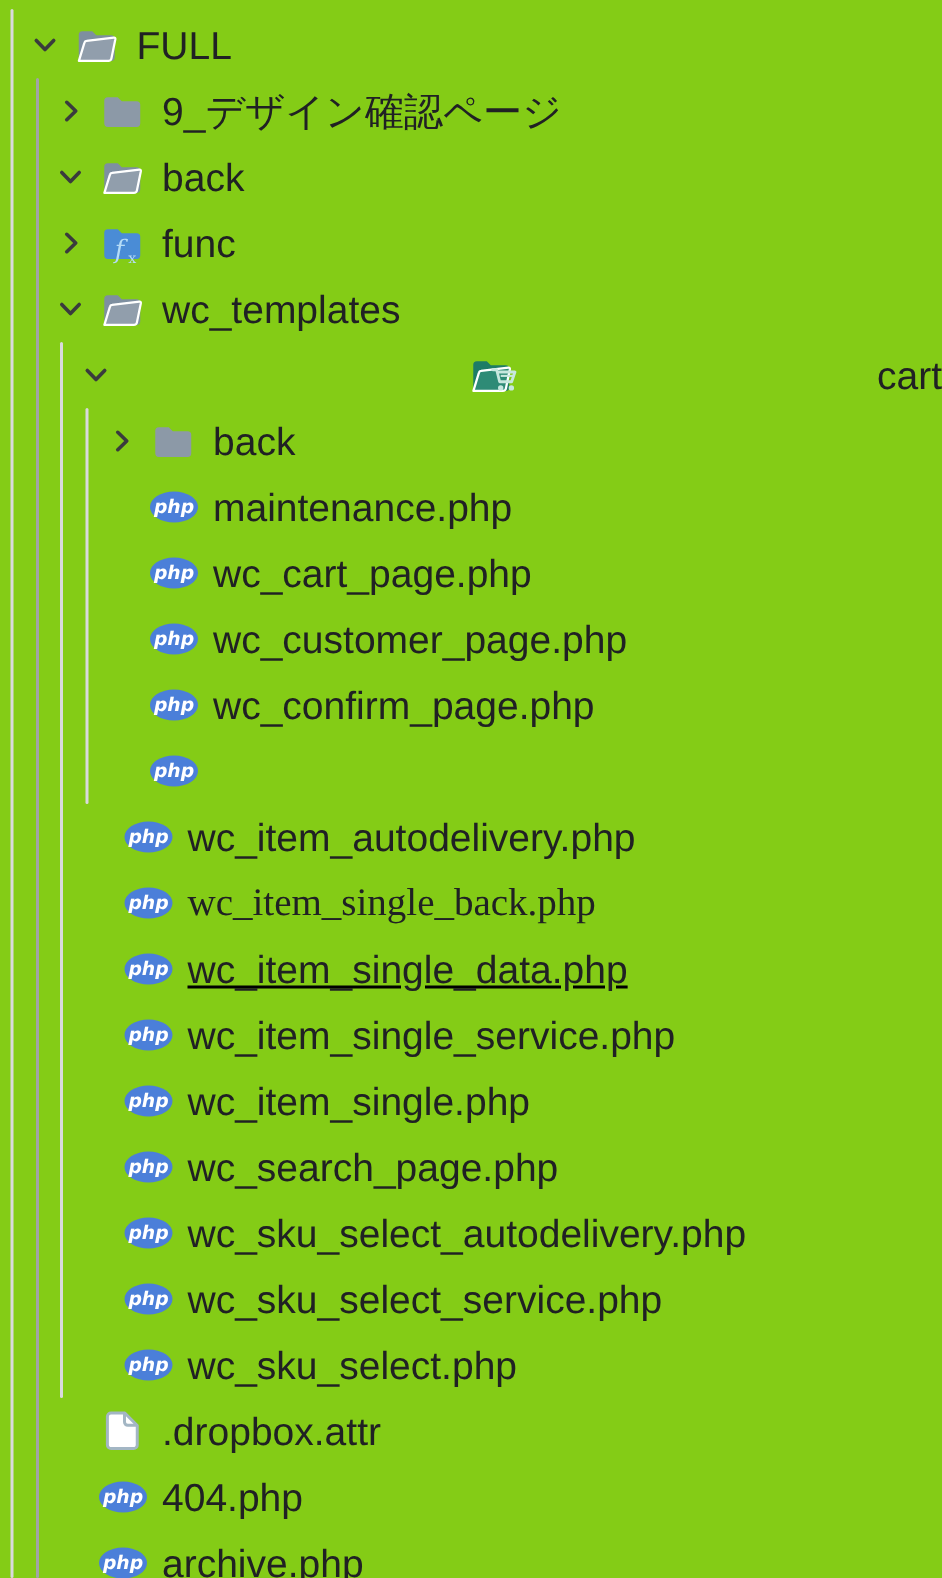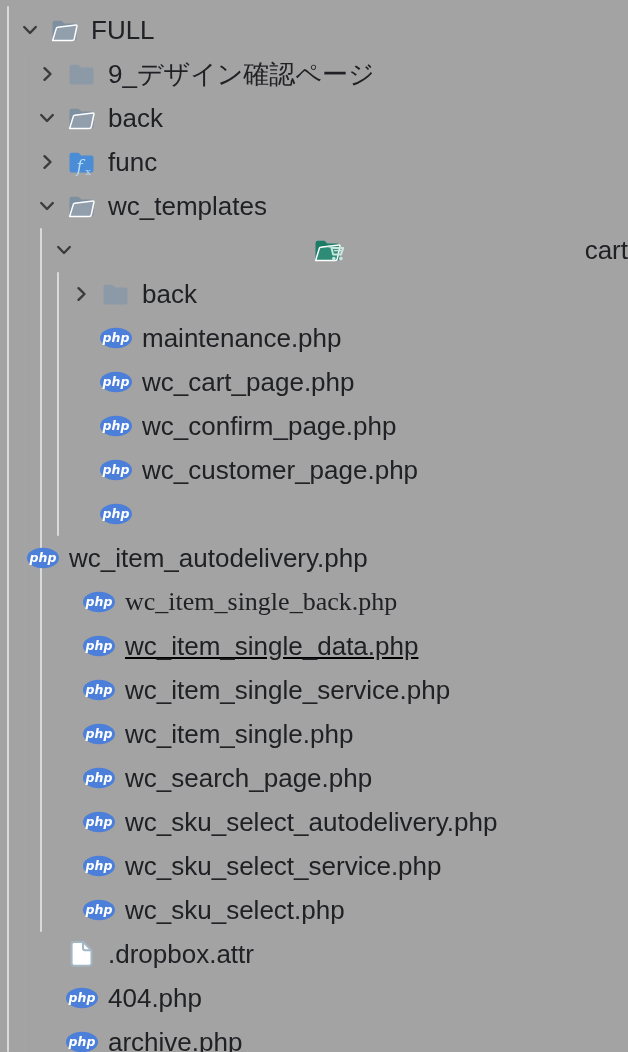--- a/index.html
+++ b/index.html
@@ -1,19 +1,19 @@
 <!DOCTYPE html>
 <html><head>
 <meta charset="utf-8">
 <style>
   html,body{margin:0;padding:0;background:#ffffff;}
   #screen{
     position:relative;
     width:628px;height:1052px;
-    background:#a3a3a3;
+    background:#84cc16;
     overflow:hidden;
     font-family:"Liberation Sans","DejaVu Sans",sans-serif;
   }
   #guides{position:absolute;inset:0;pointer-events:none;}
   .guide{position:absolute;width:2px;border-radius:1px;}
   .guide.light{background:#d9dadc;}
   .guide.dark{background:#a2a4a8;}
   #rows{position:absolute;top:8px;left:0;right:0;}
   .row{
     display:flex;align-items:center;
@@ -229,51 +229,51 @@
         <span class="twisty hidden">
           <svg>
             <use href="#sym-chev-down"></use>
           </svg>
         </span>
         <span class="icon">
           <svg>
             <use href="#sym-php"></use>
           </svg>
         </span>
+        <span class="label">wc_customer_page.php</span>
+      </div>
+
+      <div class="row" style="padding-left: 73px;">
+        <span class="twisty hidden">
+          <svg>
+            <use href="#sym-chev-down"></use>
+          </svg>
+        </span>
+        <span class="icon">
+          <svg>
+            <use href="#sym-php"></use>
+          </svg>
+        </span>
         <span class="label">wc_confirm_page.php</span>
       </div>
 
       <div class="row" style="padding-left: 73px;">
         <span class="twisty hidden">
           <svg>
             <use href="#sym-chev-down"></use>
           </svg>
         </span>
         <span class="icon">
           <svg>
             <use href="#sym-php"></use>
           </svg>
         </span>
-        <span class="label">wc_customer_page.php</span>
-      </div>
-
-      <div class="row" style="padding-left: 73px;">
-        <span class="twisty hidden">
-          <svg>
-            <use href="#sym-chev-down"></use>
-          </svg>
-        </span>
-        <span class="icon">
-          <svg>
-            <use href="#sym-php"></use>
-          </svg>
-        </span>
-      </div>
-
-      <div class="row" style=" align-items: center;">
+      </div>
+
+      <div class="row" style="padding-left: 56px; align-items: center;">
         <span class="twisty hidden">
           <svg>
             <use href="#sym-chev-down"></use>
           </svg>
         </span>
         <span class="icon">
           <svg>
             <use href="#sym-php"></use>
           </svg>
         </span>

